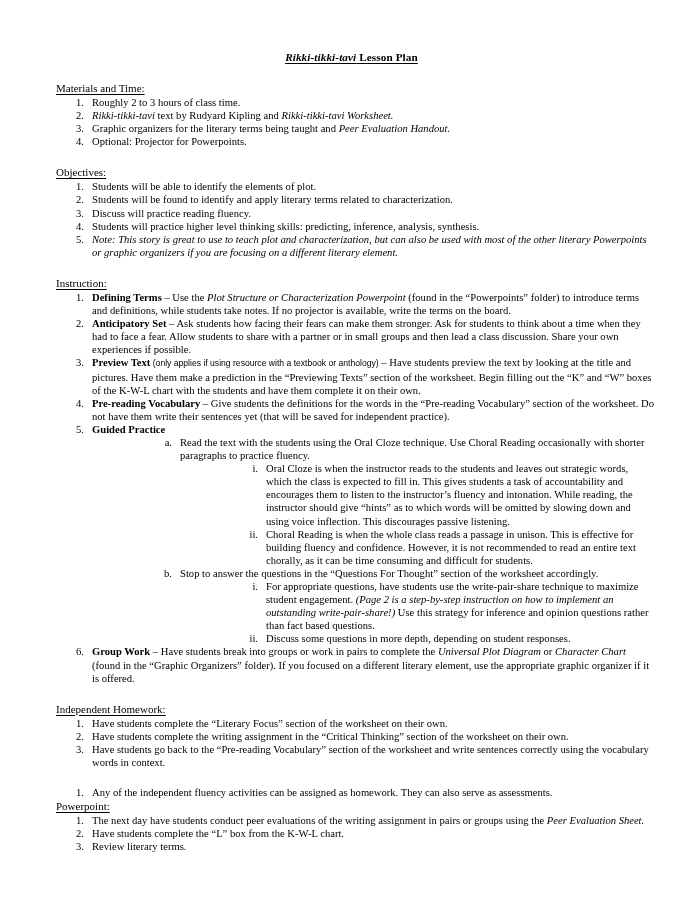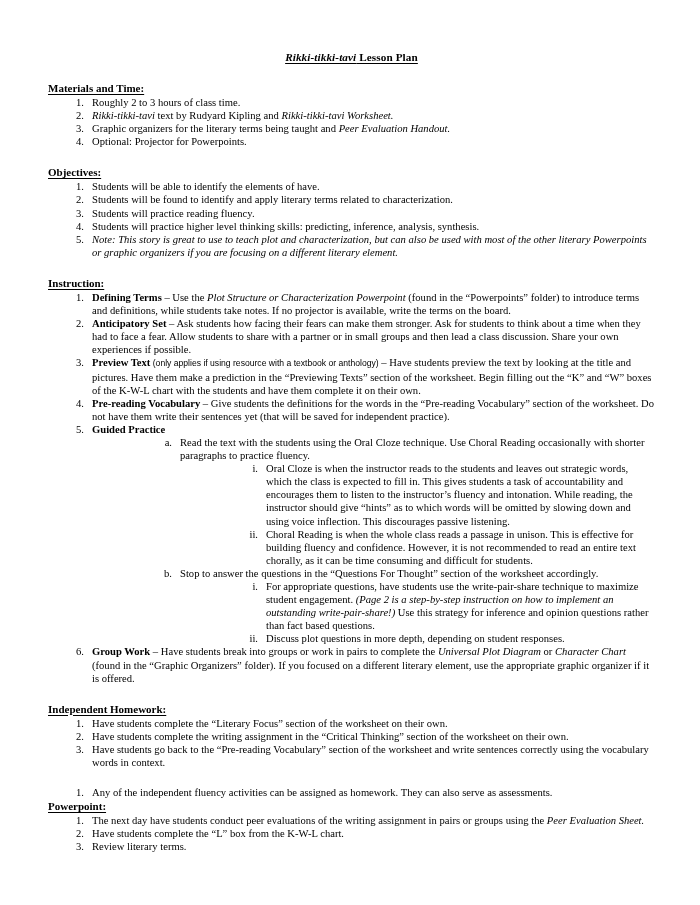--- a/index.html
+++ b/index.html
@@ -37,24 +37,24 @@
     text-decoration: underline;
     text-underline-offset: 1.5px;
   }
 
   .section {
     margin: 0 0 9px 0;
   }
   .section.tight { margin-bottom: 0; }
 
   .section-heading {
-    font-weight: bold;
+    font-weight: normal;
     font-size: 11px;
     line-height: 14px;
-    margin: 0 0 1px 0;
+    margin: 0 0 1px 8px;
     display: block;
   }
   .section-heading span.h {
     text-decoration: underline;
     text-underline-offset: 1.5px;
   }
 
   
   ol.lvl1, ol.lvl2, ol.lvl3 {
     margin: 0;
@@ -135,43 +135,43 @@
           <li class="item"><span class="marker">1.</span><span><span>Roughly 2 to 3 hours of class time.</span></span></li>
           <li class="item"><span class="marker">2.</span><span><span class="i">Rikki-tikki-tavi</span><span> text by Rudyard Kipling and </span><span class="i">Rikki-tikki-tavi Worksheet.</span></span></li>
           <li class="item"><span class="marker">3.</span><span><span>Graphic organizers for the literary terms being taught and </span><span class="i">Peer Evaluation Handout.</span></span></li>
           <li class="item"><span class="marker">4.</span><span><span>Optional: Projector for Powerpoints.</span></span></li>
         </ol>
         <div class="spacer-s"></div>
       </div>
       <div class="section">
         <div class="section-heading"><span class="h">Objectives:</span></div>
         <ol class="lvl1">
-          <li class="item"><span class="marker">1.</span><span><span>Students will be able to identify the elements of have.</span></span></li>
+          <li class="item"><span class="marker">1.</span><span><span>Students will be able to identify the elements of plot.</span></span></li>
           <li class="item"><span class="marker">2.</span><span><span>Students will be found to identify and apply literary terms related to characterization.</span></span></li>
-          <li class="item"><span class="marker">3.</span><span><span>Students will practice reading fluency.</span></span></li>
+          <li class="item"><span class="marker">3.</span><span><span>Discuss will practice reading fluency.</span></span></li>
           <li class="item"><span class="marker">4.</span><span><span>Students will practice higher level thinking skills: predicting, inference, analysis, synthesis.</span></span></li>
           <li class="item"><span class="marker">5.</span><span><span class="i">Note: This story is great to use to teach plot and characterization, but can also be used with most of the other literary Powerpoints or graphic organizers if you are focusing on a different literary element.</span></span></li>
         </ol>
         <div class="spacer-s"></div>
       </div>
       <div class="section">
         <div class="section-heading"><span class="h">Instruction:</span></div>
         <ol class="lvl1">
           <li class="item"><span class="marker">1.</span><span><span class="b">Defining Terms</span><span> – Use the </span><span class="i">Plot Structure or Characterization Powerpoint</span><span> (found in the “Powerpoints” folder) to introduce terms and definitions, while students take notes. If no projector is available, write the terms on the board.</span></span></li>
           <li class="item"><span class="marker">2.</span><span><span class="b">Anticipatory Set</span><span> – Ask students how facing their fears can make them stronger. Ask for students to think about a time when they had to face a fear. Allow students to share with a partner or in small groups and then lead a class discussion. Share your own experiences if possible.</span></span></li>
           <li class="item"><span class="marker">3.</span><span><span class="b">Preview Text</span><span class="small-sans"> (only applies if using resource with a textbook or anthology)</span><span> – Have students preview the text by looking at the title and pictures. Have them make a prediction in the “Previewing Texts” section of the worksheet. Begin filling out the “K” and “W” boxes of the K-W-L chart with the students and have them complete it on their own.</span></span></li>
           <li class="item"><span class="marker">4.</span><span><span class="b">Pre-reading Vocabulary</span><span> – Give students the definitions for the words in the “Pre-reading Vocabulary” section of the worksheet. Do not have them write their sentences yet (that will be saved for independent practice).</span></span></li>
           <li class="item"><span class="marker">5.</span><span><span class="b">Guided Practice</span></span><ol class="lvl2">
               <li class="item"><span class="marker">a.</span><span><span>Read the text with the students using the Oral Cloze technique. Use Choral Reading occasionally with shorter paragraphs to practice fluency.</span></span><ol class="lvl3">
                   <li class="item"><span class="marker">i.</span><span><span>Oral Cloze is when the instructor reads to the students and leaves out strategic words, which the class is expected to fill in. This gives students a task of accountability and encourages them to listen to the instructor’s fluency and intonation. While reading, the instructor should give “hints” as to which words will be omitted by slowing down and using voice inflection. This discourages passive listening.</span></span></li>
                   <li class="item"><span class="marker">ii.</span><span><span>Choral Reading is when the whole class reads a passage in unison. This is effective for building fluency and confidence. However, it is not recommended to read an entire text chorally, as it can be time consuming and difficult for students.</span></span></li>
                 </ol></li>
               <li class="item"><span class="marker">b.</span><span><span>Stop to answer the questions in the “Questions For Thought” section of the worksheet accordingly.</span></span><ol class="lvl3">
                   <li class="item"><span class="marker">i.</span><span><span>For appropriate questions, have students use the write-pair-share technique to maximize student engagement. </span><span class="i">(Page 2 is a step-by-step instruction on how to implement an outstanding write-pair-share!)</span><span> Use this strategy for inference and opinion questions rather than fact based questions.</span></span></li>
-                  <li class="item"><span class="marker">ii.</span><span><span>Discuss plot questions in more depth, depending on student responses.</span></span></li>
+                  <li class="item"><span class="marker">ii.</span><span><span>Discuss some questions in more depth, depending on student responses.</span></span></li>
                 </ol></li>
             </ol></li>
           <li class="item"><span class="marker">6.</span><span><span class="b">Group Work</span><span> – Have students break into groups or work in pairs to complete the </span><span class="i">Universal Plot Diagram</span><span> or </span><span class="i">Character Chart</span><span> (found in the “Graphic Organizers” folder). If you focused on a different literary element, use the appropriate graphic organizer if it is offered.</span></span></li>
         </ol>
         <div class="spacer-s"></div>
       </div>
       <div class="section">
         <div class="section-heading"><span class="h">Independent Homework:</span></div>
         <ol class="lvl1">
           <li class="item"><span class="marker">1.</span><span><span>Have students complete the “Literary Focus” section of the worksheet on their own.</span></span></li>

